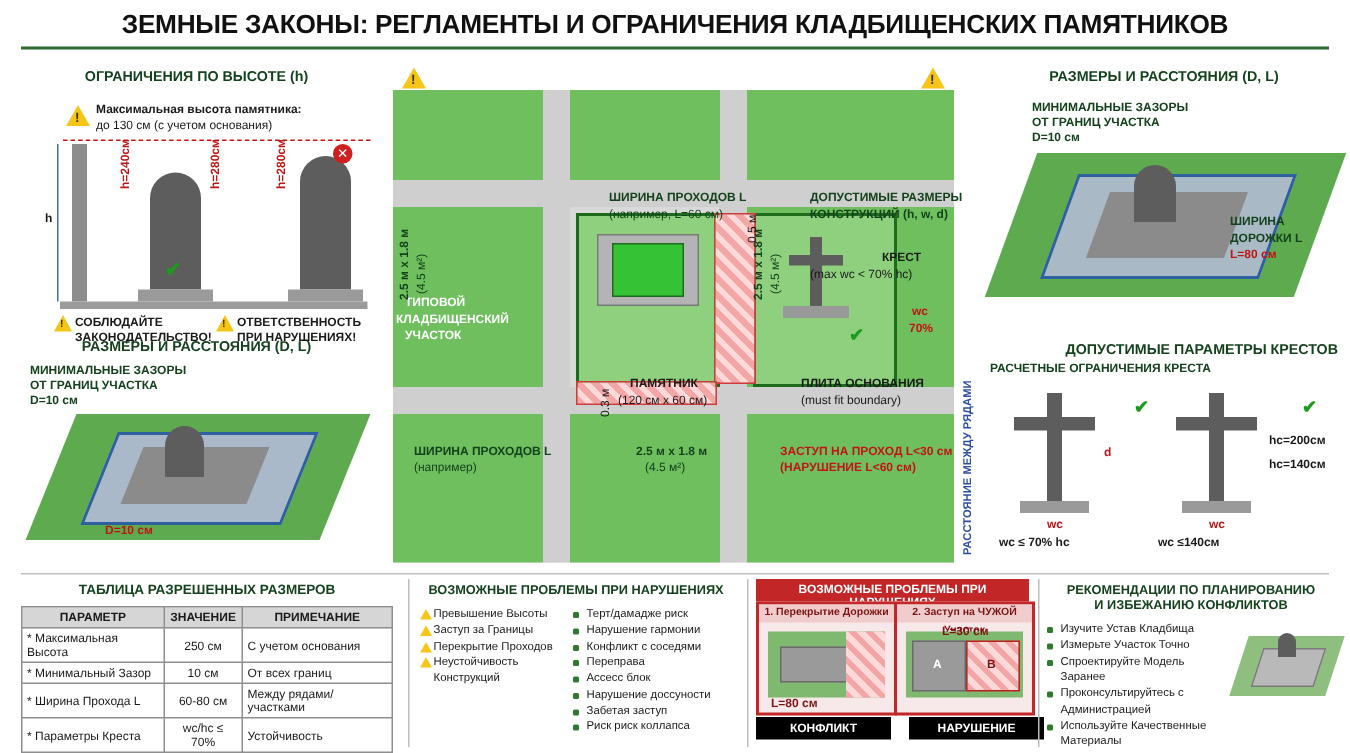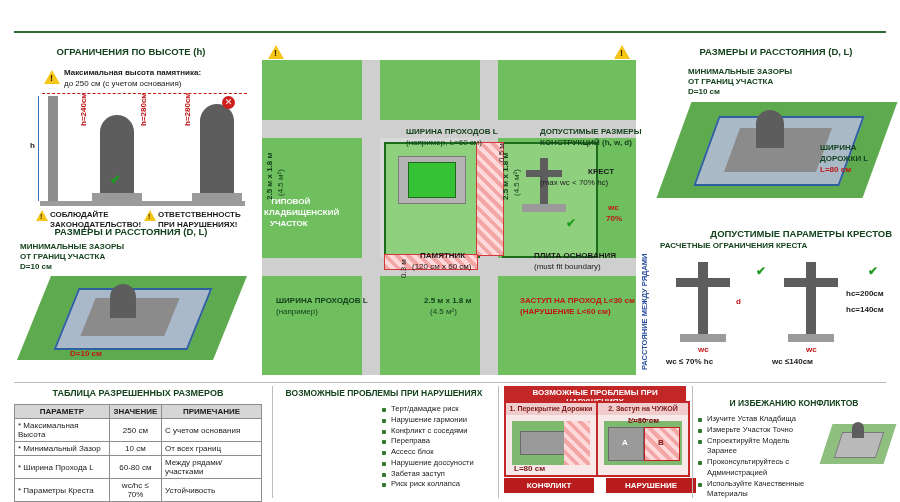--- a/index.html
+++ b/index.html
@@ -65,42 +65,43 @@
   .tbl td.c{text-align:center;}
   ul.list{margin:0;padding:0;list-style:none;}
   ul.list li{font-size:7.6px;line-height:1.42;padding-left:9px;position:relative;}
   ul.list li:before{content:"";position:absolute;left:0;top:4px;width:4px;height:4px;background:#2f7a2f;border-radius:1px;}
   ul.list.warnli li:before{
     content:"";left:0;top:2px;width:0;height:0;background:none;
     border-left:4px solid transparent;border-right:4px solid transparent;border-bottom:7px solid #f5c518;border-radius:0;
   }
   .redbar{position:absolute;background:#c22626;color:#fff;font-size:8px;font-weight:bold;text-align:center;padding:2px 0;}
   .redbox{position:absolute;border:2px solid #c22626;background:#f7e9e9;}
-  .tag{position:absolute;font-size:8px;font-weight:bold;color:#fff;background:#b91c1c;text-align:center;}
+  .tag{position:absolute;font-size:8px;font-weight:bold;color:#fff;background:#000000;text-align:center;}
   .vtext{
     position:absolute;writing-mode:vertical-rl;transform:rotate(180deg);
     font-size:7.5px;font-weight:bold;color:#2b4f9e;
   }
   .divider{position:absolute;background:#bdbdbd;width:1px;}
   .hdivider{position:absolute;background:#bdbdbd;height:1px;}
 </style>
 </head>
 <body>
 
 <div class="root">
 
+  <div class="title">ЗЕМНЫЕ ЗАКОНЫ: РЕГЛАМЕНТЫ И ОГРАНИЧЕНИЯ КЛАДБИЩЕНСКИХ ПАМЯТНИКОВ</div>
   <div class="title-rule"></div>
 
   <div class="sec-h" style="left:14px;top:46px;width:234px;font-size:9.5px;">ОГРАНИЧЕНИЯ ПО ВЫСОТЕ (h)</div>
 
   <div class="panel" style="left:14px;top:60px;width:234px;height:160px;">
 
     <span class="warn" style="position:absolute;left:30px;top:10px;"></span>
     <div class="lbl b" style="left:50px;top:9px;width:180px;">Максимальная высота памятника:</div>
-    <div class="lbl" style="left:50px;top:20px;width:180px;">до 250 см (с учетом основания)</div>
+    <div class="lbl" style="left:50px;top:20px;width:180px;">до 130 см (с учетом основания)</div>
 
     <div class="dashline" style="left:28px;top:33px;width:205px;"></div>
 
     <div class="mon" style="left:34px;top:36px;width:10px;height:105px;background:#8d8d8d;"></div>
     <div class="vdim" style="left:24px;top:36px;height:105px;"></div>
     <div class="lbl b" style="left:16px;top:82px;">h</div>
 
     <div class="mon dark" style="left:86px;top:55px;width:34px;height:78px;border-radius:17px 17px 0 0;"></div>
     <div class="base" style="left:78px;top:133px;width:50px;height:8px;"></div>
     <div class="lbl b" style="left:66px;top:66px;color:#c01515;transform:rotate(-90deg);transform-origin:left top;width:60px;">h=240см</div>
@@ -277,20 +278,26 @@
         <td>* Параметры Креста</td>
         <td class="c">wc/hc ≤ 70%</td>
         <td>Устойчивость</td>
       </tr>
     </tbody>
   </table>
 
   <div class="divider" style="left:272px;top:386px;height:112px;"></div>
   <div class="sec-h" style="left:278px;top:388px;width:212px;font-size:8.5px;">ВОЗМОЖНЫЕ ПРОБЛЕМЫ ПРИ НАРУШЕНИЯХ</div>
 
+  <ul class="list warnli" style="position:absolute;left:280px;top:404px;width:96px;">
+    <li>Превышение Высоты</li>
+    <li>Заступ за Границы</li>
+    <li>Перекрытие Проходов</li>
+    <li>Неустойчивость Конструкций</li>
+  </ul>
   <ul class="list" style="position:absolute;left:382px;top:404px;width:112px;">
     <li>Терт/дамадже риск</li>
     <li>Нарушение гармонии</li>
     <li>Конфликт с соседями</li>
     <li>Переправа</li>
     <li>Ассесс блок</li>
     <li>Нарушение доссуности</li>
     <li>Забетая заступ</li>
     <li>Риск риск коллапса</li>
   </ul>
@@ -313,20 +320,21 @@
     <div style="position:absolute;left:46px;top:24px;width:34px;height:32px;background:repeating-linear-gradient(45deg,#f3a6a6 0 4px,#ffd9d9 4px 8px);border:1px solid #c02020;"></div>
     <div class="lbl b" style="left:24px;top:36px;color:#fff;">A</div>
     <div class="lbl b" style="left:60px;top:36px;color:#7d1414;">B</div>
     <div class="lbl b" style="left:30px;top:14px;color:#7d1414;">L=30 см</div>
   </div>
 
   <div class="tag" style="left:504px;top:478px;width:90px;padding:3px 0;">КОНФЛИКТ</div>
   <div class="tag" style="left:606px;top:478px;width:90px;padding:3px 0;">НАРУШЕНИЕ</div>
 
   <div class="divider" style="left:692px;top:386px;height:112px;"></div>
+  <div class="sec-h" style="left:696px;top:388px;width:196px;font-size:8.5px;">РЕКОМЕНДАЦИИ ПО ПЛАНИРОВАНИЮ</div>
   <div class="sec-h" style="left:696px;top:398px;width:196px;font-size:8.5px;">И ИЗБЕЖАНИЮ КОНФЛИКТОВ</div>
 
   <ul class="list" style="position:absolute;left:698px;top:414px;width:122px;">
     <li>Изучите Устав Кладбища</li>
     <li>Измерьте Участок Точно</li>
     <li>Спроектируйте Модель Заранее</li>
     <li>Проконсультируйтесь с Администрацией</li>
     <li>Используйте Качественные Материалы</li>
   </ul>
 

